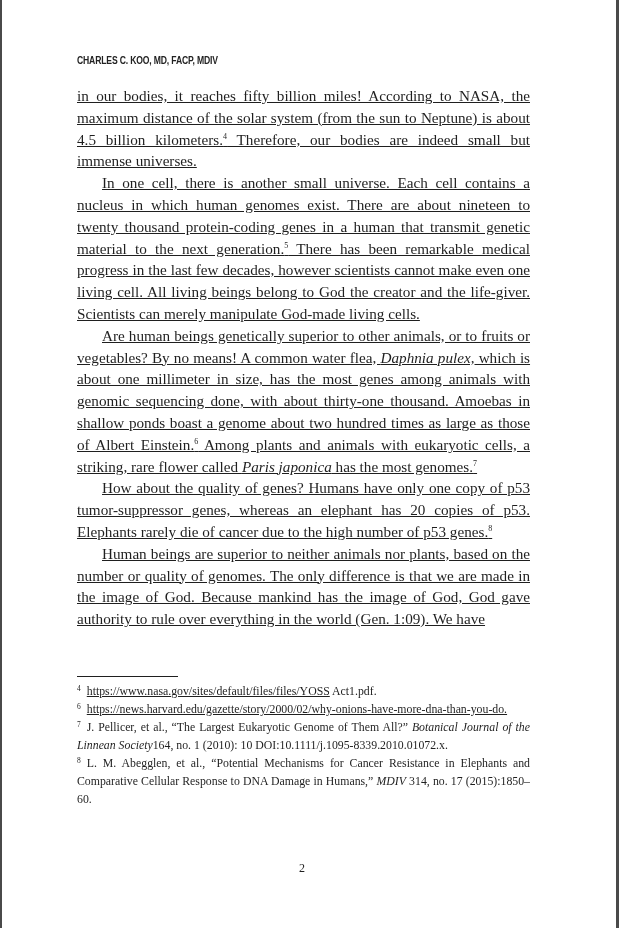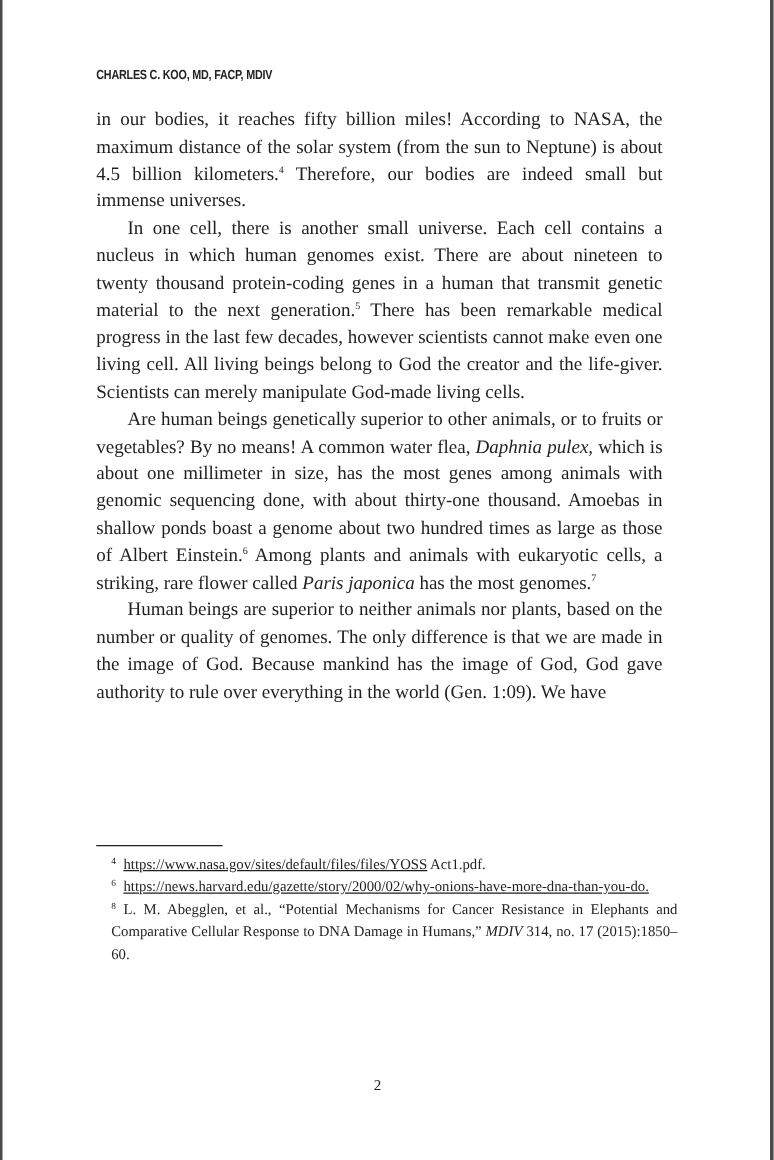--- a/index.html
+++ b/index.html
@@ -13,49 +13,51 @@
     .edge-left { position: absolute; left: 0; top: 0; width: 2px; height: 928px; background: #4a4a4a; }
     .edge-right { position: absolute; left: 616px; top: 0; width: 3px; height: 928px; background: #4a4a4a; }
     .page { position: absolute; left: 77px; top: 0; width: 453px; }
     .running-head {
       position: absolute; left: 0; top: 54px;
       font-family: "Liberation Sans", "DejaVu Sans", sans-serif;
       font-weight: bold; font-size: 10.5px; letter-spacing: -0.2px;
       transform: scaleX(0.82); transform-origin: left top;
       color: #222; white-space: nowrap;
     }
-    .body-text { position: absolute; left: 0; top: 85px; width: 453px; font-size: 15.2px; line-height: 21.8px; }
+    .body-text { position: absolute; left: 0; top: 85px; width: 453px; font-size: 15.2px; line-height: 21.8px; text-decoration: underline; }
     .body-text p { margin: 0; text-align: justify; hyphens: none; }
     .body-text p.indent { text-indent: 25px; }
     sup.fn { font-size: 8px; line-height: 0; vertical-align: 6px; }
     .rule { position: absolute; left: 0; top: 676px; width: 101px; height: 1px; background: #1f1f1f; }
-    .footnotes { position: absolute; left: 12px; top: 682px; width: 453px; font-size: 11.8px; line-height: 18px; }
+    .footnotes { position: absolute; left: 0; top: 682px; width: 453px; font-size: 11.8px; line-height: 18px; }
     .footnotes .fn-item { margin: 0; text-align: justify; }
     .footnotes .fn-num { font-size: 7.5px; vertical-align: 4px; line-height: 0; margin-right: 6px; }
     .footnotes a { color: #1f1f1f; text-decoration: underline; }
     .page-number { position: absolute; left: 222px; top: 861px; font-size: 12px; }
   </style>
 </head>
 <body>
 
 <div class="edge-left"></div>
 <div class="edge-right"></div>
 
 <div class="page">
   <div class="running-head">CHARLES C. KOO, MD, FACP, MDIV</div>
 
   <div class="body-text" id="body-text">
       <p><span>in our bodies, it reaches fifty billion miles! According to NASA, the maximum distance of the solar system (from the sun to Neptune) is about 4.5 billion kilometers.</span><sup class="fn">4</sup><span> Therefore, our bodies are indeed small but immense universes.</span></p>
       <p class="indent"><span>In one cell, there is another small universe. Each cell contains a nucleus in which human genomes exist. There are about nineteen to twenty thousand protein-coding genes in a human that transmit genetic material to the next generation.</span><sup class="fn">5</sup><span> There has been remarkable medical progress in the last few decades, however scientists cannot make even one living cell. All living beings belong to God the creator and the life-giver. Scientists can merely manipulate God-made living cells.</span></p>
       <p class="indent"><span>Are human beings genetically superior to other animals, or to fruits or vegetables? By no means! A common water flea, </span><em>Daphnia pulex,</em><span> which is about one millimeter in size, has the most genes among animals with genomic sequencing done, with about thirty-one thousand. Amoebas in shallow ponds boast a genome about two hundred times as large as those of Albert Einstein.</span><sup class="fn">6</sup><span> Among plants and animals with eukaryotic cells, a striking, rare flower called </span><em>Paris japonica</em><span> has the most genomes.</span><sup class="fn">7</sup></p>
+      <p class="indent"><span>How about the quality of genes? Humans have only one copy of p53 tumor-suppressor genes, whereas an elephant has 20 copies of p53. Elephants rarely die of cancer due to the high number of p53 genes.</span><sup class="fn">8</sup></p>
       <p class="indent"><span>Human beings are superior to neither animals nor plants, based on the number or quality of genomes. The only difference is that we are made in the image of God. Because mankind has the image of God, God gave authority to rule over everything in the world (Gen. 1:09). We have</span></p>
     </div>
 
   <div class="rule"></div>
 
   <div class="footnotes" id="footnotes">
       <p class="fn-item"><span class="fn-num">4</span><a>https://www.nasa.gov/sites/default/files/files/YOSS</a><span> Act1.pdf.</span></p>
       <p class="fn-item"><span class="fn-num">6</span><a>https://news.harvard.edu/gazette/story/2000/02/why-onions-have-more-dna-than-you-do.</a></p>
+      <p class="fn-item"><span class="fn-num">7</span><span>J. Pellicer, et al., “The Largest Eukaryotic Genome of Them All?” </span><em>Botanical Journal of the Linnean Society</em><span>164, no. 1 (2010): 10 DOI:10.1111/j.1095-8339.2010.01072.x.</span></p>
       <p class="fn-item"><span class="fn-num">8</span><span>L. M. Abegglen, et al., “Potential Mechanisms for Cancer Resistance in Elephants and Comparative Cellular Response to DNA Damage in Humans,” </span><em>MDIV</em><span> 314, no. 17 (2015):1850–60.</span></p>
     </div>
 
   <div class="page-number">2</div>
 </div>
 
 </body></html>

